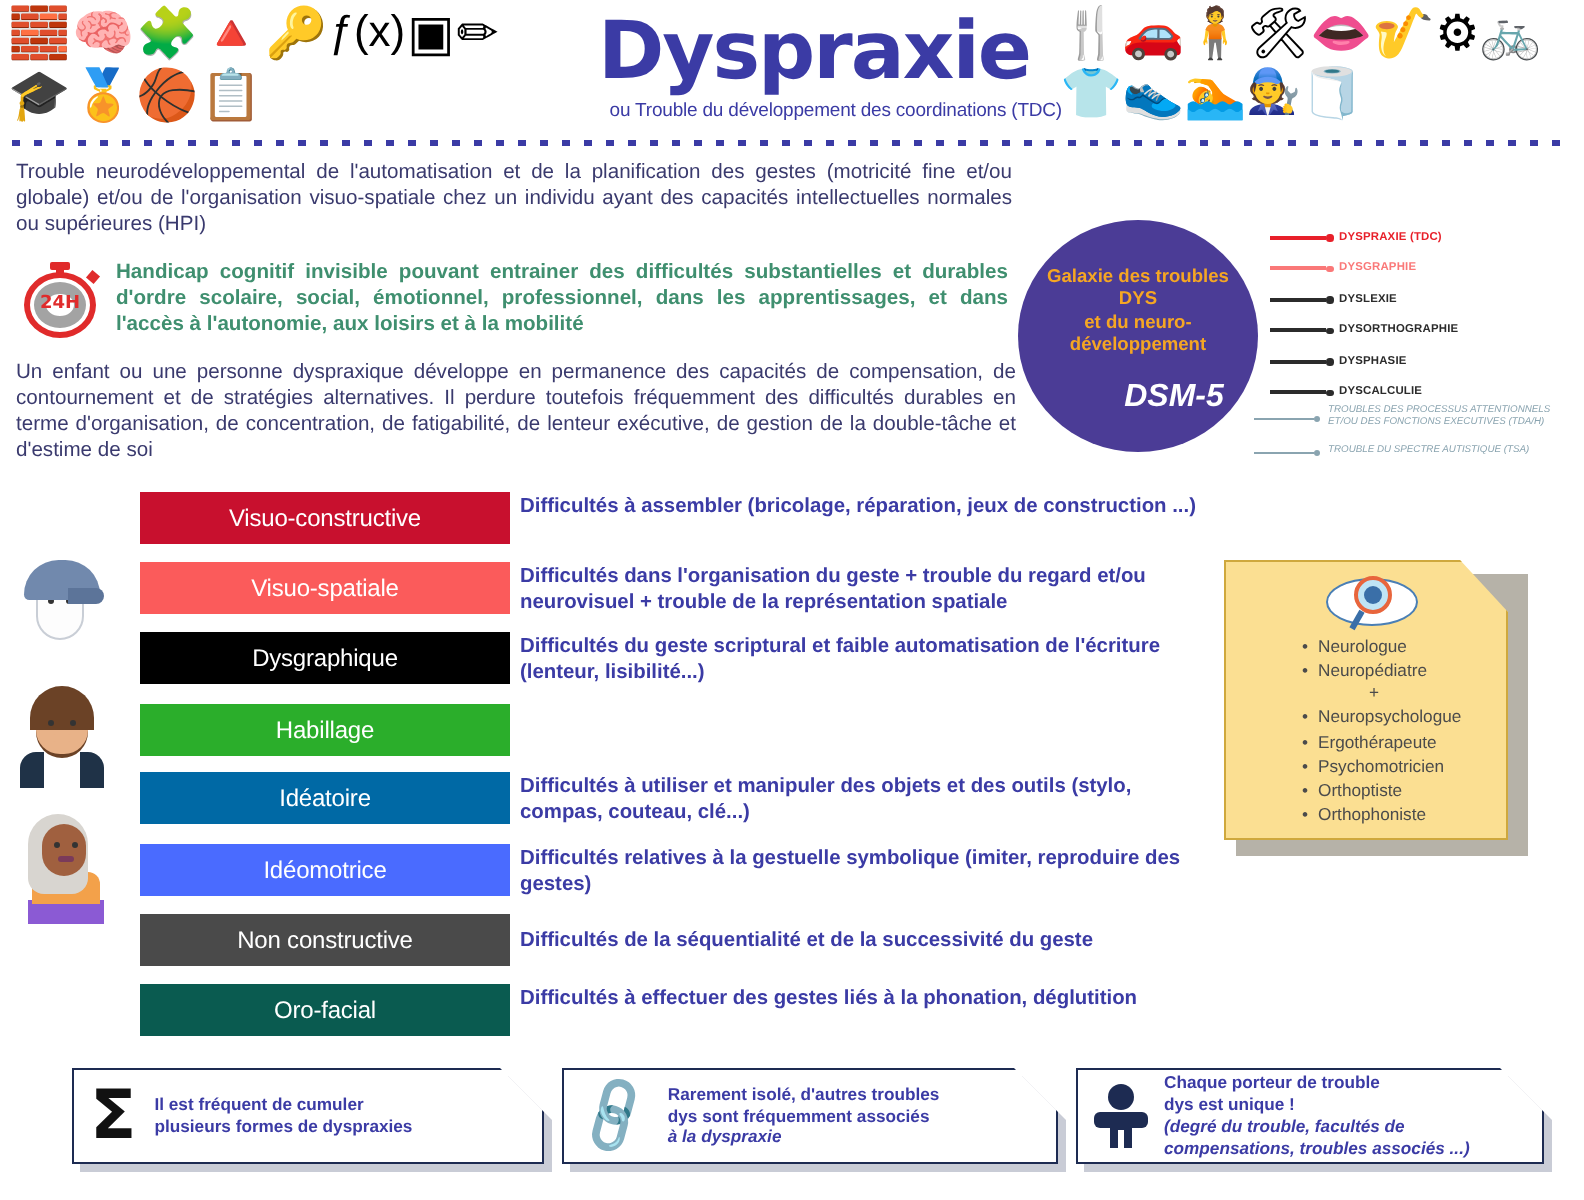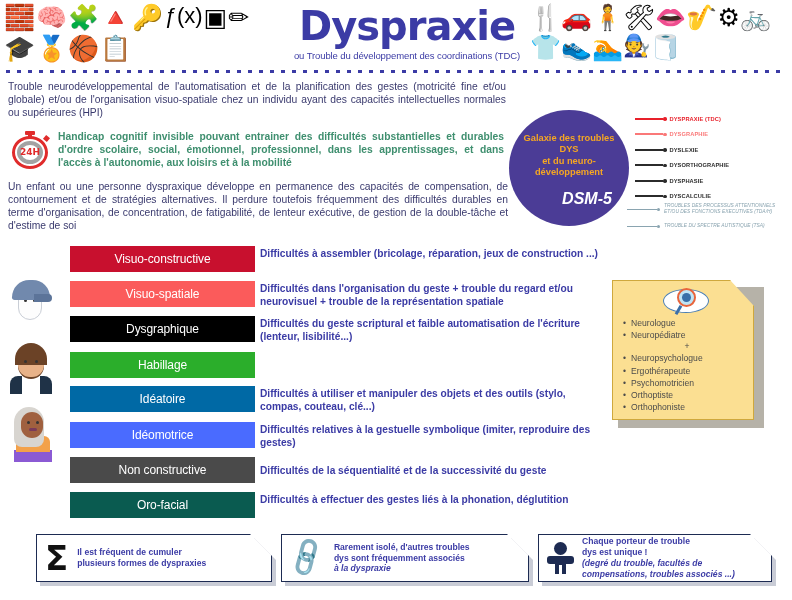--- a/index.html
+++ b/index.html
@@ -18,42 +18,42 @@
   .icon-strip.right { left: 530px; width: 262px; flex-wrap: wrap; gap: 0px; }
   .hicon { font-size: 25px; line-height: 30px; display: inline-block; }
   .hicon.sm { font-size: 22px; line-height: 28px; }
 
   .title-block { position: absolute; left: 283px; top: 4px; width: 248px; text-align: center; }
   .main-title {
     font-size: 40px; font-weight: bold; color: #3B3BA5;
     letter-spacing: -1px; line-height: 44px;
     font-family: "DejaVu Sans", sans-serif;
   }
-  .sub-title { font-size: 9.5px; color: #3B3BA5; margin-top: 2px; letter-spacing: -0.1px; }
+  .sub-title { font-size: 9.5px; color: #3B3BA5; margin-top: 2px; letter-spacing: -0.1px; text-align: right; }
 
   .dotted-rule {
     position: absolute; top: 70px; left: 6px; width: 780px; height: 3px;
     background-image: repeating-linear-gradient(to right, #3B3BA5 0 4px, transparent 4px 11px);
   }
 
   
   .intro { position: absolute; left: 8px; top: 80px; width: 500px; }
   .intro p { font-size: 10.3px; color: #3a3a6e; line-height: 13.2px; text-align: justify; }
   .intro p.green { color: #3f8f6f; font-weight: bold; }
 
   .para1 { width: 498px; }
   .handicap-row { display: flex; align-items: center; gap: 6px; margin-top: 9px; }
   .stopwatch { width: 44px; height: 42px; flex: 0 0 44px; position: relative; }
   .sw-circle {
     position: absolute; left: 4px; top: 7px; width: 36px; height: 33px;
     border: 3px solid #e02b2b; border-radius: 50%;
     display: flex; align-items: center; justify-content: center;
   }
   .sw-inner {
-    width: 26px; height: 23px; border: 4px solid #a3a3a3; border-radius: 50%;
+    width: 26px; height: 23px; border: 6px solid #a3a3a3; border-radius: 50%;
     display: flex; align-items: center; justify-content: center;
     font-size: 9px; font-weight: bold; color: #e02b2b; font-family: "DejaVu Sans", sans-serif;
   }
   .sw-stem { position: absolute; left: 17px; top: 2px; width: 10px; height: 4px; background: #e02b2b; border-radius: 1px; }
   .sw-stem2 { position: absolute; left: 20px; top: 5px; width: 4px; height: 4px; background: #e02b2b; }
   .sw-knob { position: absolute; left: 36px; top: 7px; width: 5px; height: 5px; background: #e02b2b; transform: rotate(40deg); }
   .handicap-txt { width: 446px; }
   .para3 { margin-top: 9px; width: 500px; }
 
   
@@ -128,21 +128,21 @@
   .pros-eye { position: absolute; left: 50px; top: 4px; width: 46px; height: 30px; }
   .pros-eye-outer {
     position: absolute; left: 0; top: 4px; width: 46px; height: 24px;
     background: #ffffff; border: 1.5px solid #4a7fb5;
     border-radius: 50% 50% 50% 50% / 50% 50% 50% 50%;
   }
   .pros-eye-ring { position: absolute; left: 14px; top: 3px; width: 19px; height: 19px; border: 2.5px solid #e8653c; border-radius: 50%; background: #bfe4f5; }
   .pros-eye-pupil { position: absolute; left: 19px; top: 8px; width: 9px; height: 9px; background: #3a6fa8; border-radius: 50%; }
   .pros-eye-handle { position: absolute; left: 14px; top: 20px; width: 3px; height: 10px; background: #3a6fa8; transform: rotate(30deg); }
   .pros-list { position: absolute; left: 10px; top: 36px; width: 124px; }
-  .pros-list li { font-size: 8.6px; color: #4b4b4b; line-height: 12.2px; list-style: none; }
+  .pros-list li { font-size: 8.6px; color: #4b4b4b; line-height: 12.2px; list-style: none; margin-left: 28px; }
   .pros-list li::before { content: "•"; margin-right: 5px; color: #4b4b4b; }
   .pros-plus { font-size: 8.6px; color: #4b4b4b; text-align: center; line-height: 11px; padding-left: 4px; }
 
   
   .banners { position: absolute; left: 36px; top: 534px; width: 752px; display: flex; gap: 9px; }
   .banner { position: relative; height: 52px; }
   .banner-shadow { position: absolute; left: 4px; top: 4px; width: 100%; height: 48px; background: #c9ccd6; clip-path: polygon(0 0, calc(100% - 22px) 0, 100% 22px, 100% 100%, 0 100%); }
   .banner-body {
     position: absolute; left: 0; top: 0; width: 100%; height: 48px;
     background: #ffffff; border: 1px solid #1d2b52;

